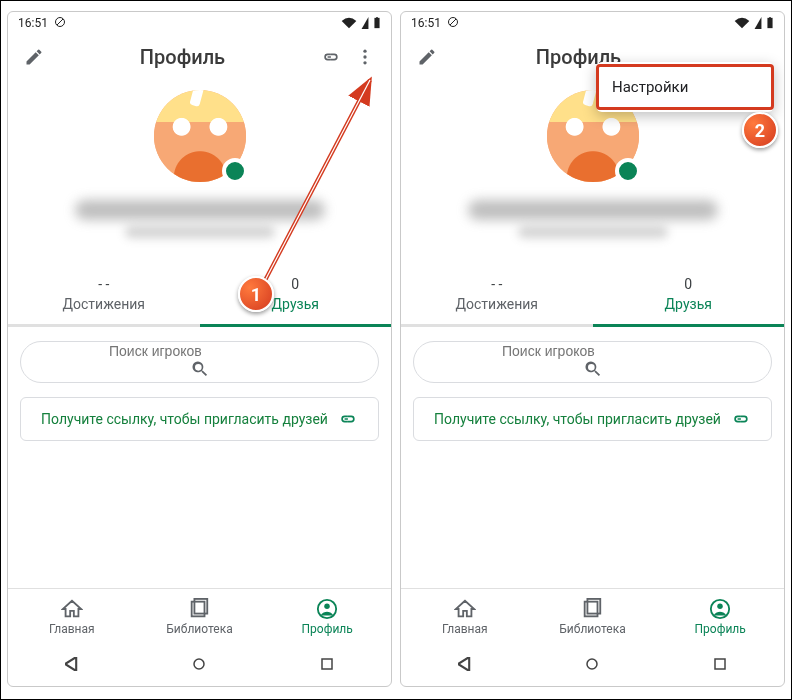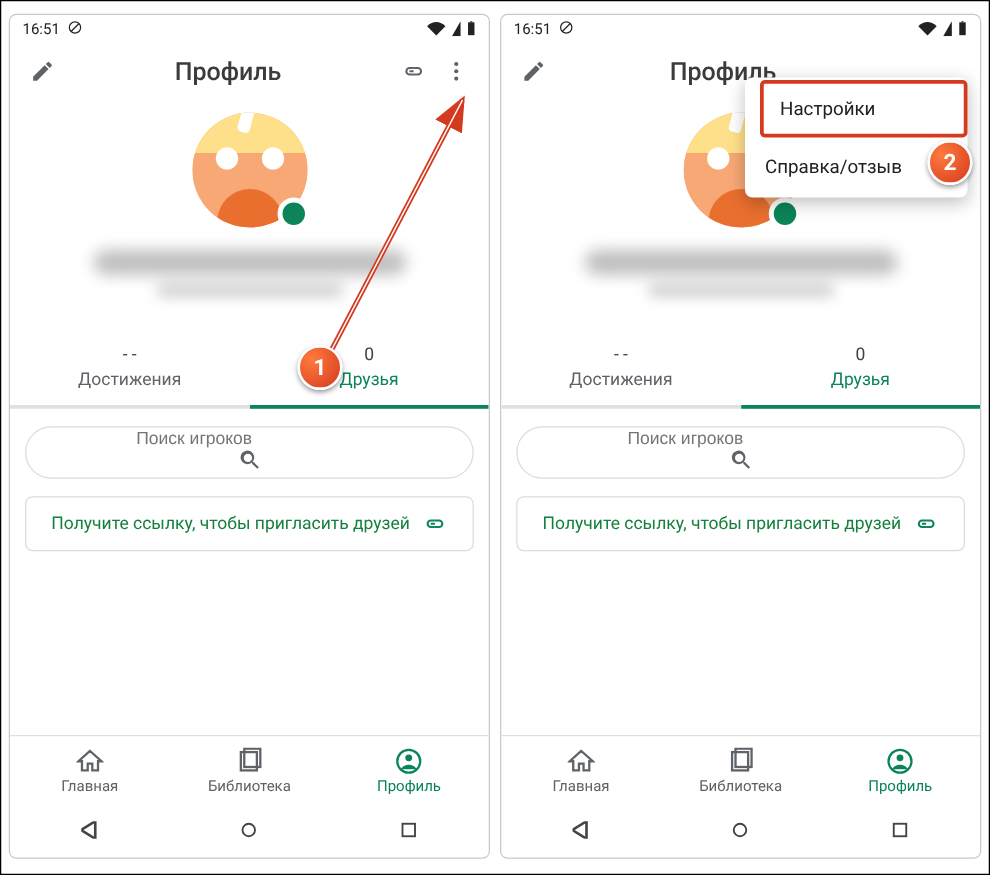--- a/index.html
+++ b/index.html
@@ -22,28 +22,28 @@
   .tabs { margin-top:30px; display:flex; }
   .tab { flex:1; text-align:center; padding:8px 0 12px; font-size:14px; color:#5f6368; position:relative; }
   .tab .val { display:block; font-size:14px; margin-bottom:4px; color:#3c4043; }
   .tab.active { color:#0b8457; }
   .tabbar { height:3px; background:#e0e0e0; display:flex; }
   .tabbar .ind { width:50%; height:3px; background:#0b8457; margin-left:50%; }
   .search { margin:14px 12px 0; height:42px; border:1px solid #dadce0; border-radius:21px; display:flex; align-items:center; padding:0 14px; color:#5f6368; font-size:14px;flex-direction:column; }
   .search input { flex:1; border:none; outline:none; font-size:14px; color:#3c4043; background:transparent; }
   .invite { margin:14px 12px 0; height:44px; border:1px solid #dadce0; border-radius:6px; display:flex; align-items:center; justify-content:center; gap:10px; color:#15803d; font-size:14px; }
   .invite .linkicon { color:#0b8457; display:flex; align-items:center; }
-  .bottomnav { height:56px; border-top:1px solid #e0e0e0; display:flex; }
+  .bottomnav { height:56px; border-top:1px solid #e0e0e0; display:flex;justify-content:flex-end; }
   .navitem { flex:1; display:flex; flex-direction:column; align-items:center; justify-content:center; gap:2px; font-size:12px; color:#5f6368; }
   .navitem.active { color:#0b8457; }
   .sysnav { height:42px; display:flex; align-items:center; justify-content:space-around; }
   
   .menu { position:absolute; top:50px; right:10px; width:178px; background:#fff; border-radius:6px; box-shadow:0 4px 14px rgba(0,0,0,0.25); padding:2px 0; z-index:5; }
   .menu .item { padding:14px 16px; font-size:15px; color:#202124; white-space:nowrap; overflow:hidden; }
-  .menu .item.hl { outline:3px solid #d43a1f; outline-offset:-3px; border-radius:4px;margin-left:12px; }
+  .menu .item.hl { outline:3px solid #d43a1f; outline-offset:-3px; border-radius:4px; }
   
   .callout { position:absolute; width:36px; height:36px; border-radius:50%; background:radial-gradient(circle at 30% 30%, #ff7a3d, #d43a1f); border:2px solid #fff; box-shadow:0 2px 4px rgba(0,0,0,0.4); color:#fff; font-weight:700; font-size:18px; display:flex; align-items:center; justify-content:center; z-index:30; }
   .arrow-svg { position:absolute; z-index:25; pointer-events:none; }
   
   .avatar::before { content:""; position:absolute; inset:0; background:
      radial-gradient(circle at 50% 95%, #e96f2f 0 26%, transparent 27%),
      radial-gradient(circle at 30% 40%, #fff 0 10%, transparent 11%),
      radial-gradient(circle at 70% 40%, #fff 0 10%, transparent 11%),
      linear-gradient(180deg,#ffe08a 0 35%, #f7a875 35% 100%);
   }
@@ -221,21 +221,20 @@
       <svg width="20" height="20" viewBox="0 0 24 24">
             <path d="M3 17.25V21h3.75L17.81 9.94l-3.75-3.75L3 17.25zM20.71 7.04a1 1 0 0 0 0-1.41l-2.34-2.34a1 1 0 0 0-1.41 0l-1.83 1.83 3.75 3.75 1.83-1.83z" fill="#5f6368"></path>
           </svg>
     </div>
     <div class="title">Профиль</div>
     <div style="width:56px"></div>
   </div>
 
   <div class="menu">
     <div class="item hl">Настройки</div>
-    <div class="item">Справка/отзыв</div>
   </div>
 
   <div class="content">
     <div class="avatar-wrap">
       <div class="avatar-holder">
         <div class="avatar"></div>
         <div class="presence"></div>
       </div>
     </div>
     <div class="name-blur"></div>

